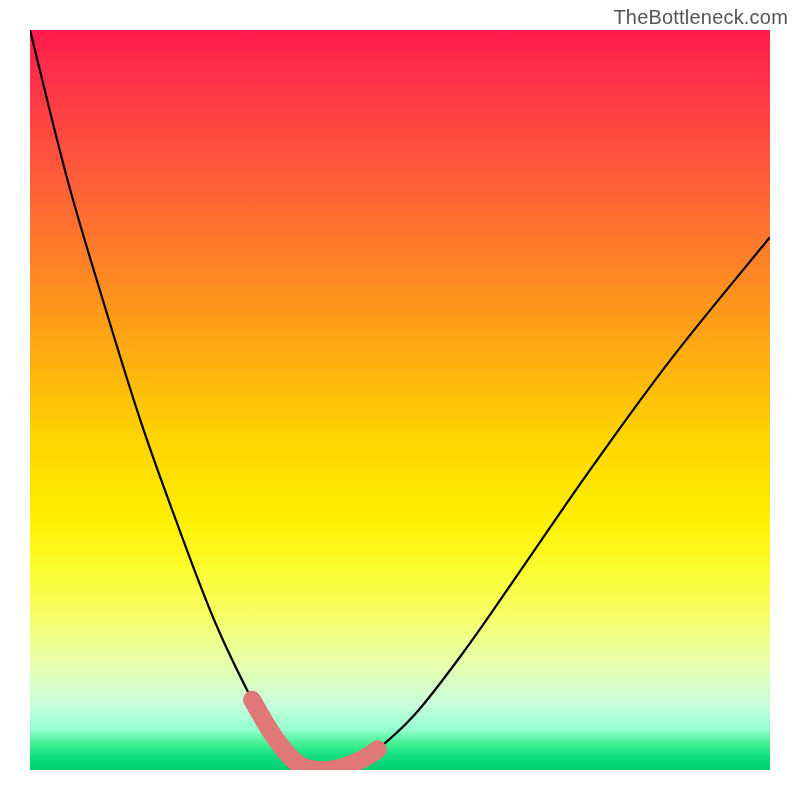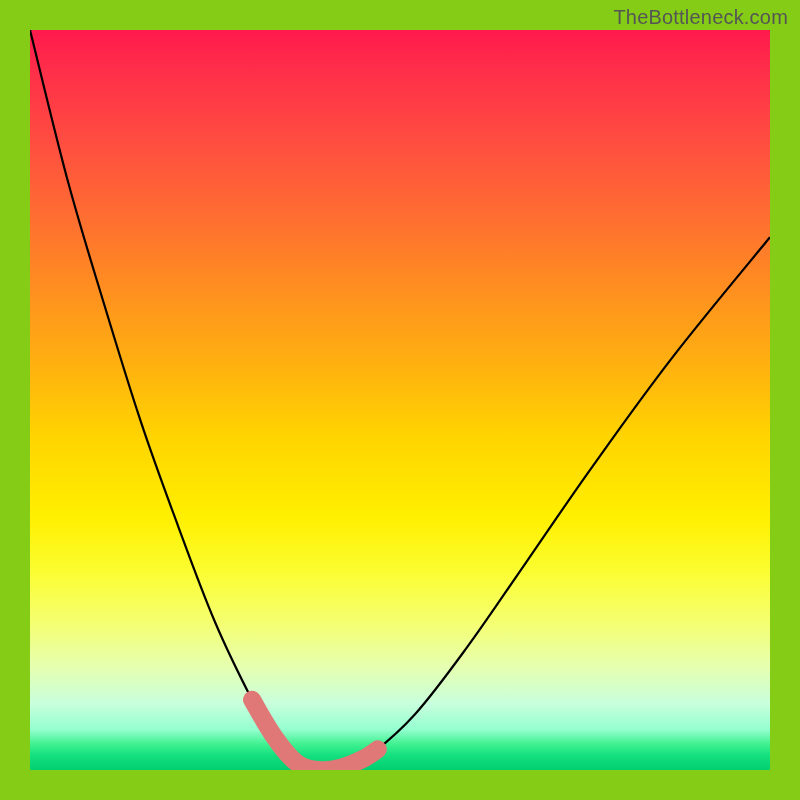--- a/index.html
+++ b/index.html
@@ -10,21 +10,21 @@
     background: #000;
     overflow: hidden;
     font-family: Arial, Helvetica, sans-serif;
   }
   .frame {
     position: absolute;
     left: 0;
     top: 0;
     width: 800px;
     height: 800px;
-    background: #84cc16;
+    background: #ffffff;
   }
   .plot-area {
     position: absolute;
     left: 30px;
     top: 30px;
     width: 740px;
     height: 740px;
     overflow: hidden;
   }
   .gradient-bg {

